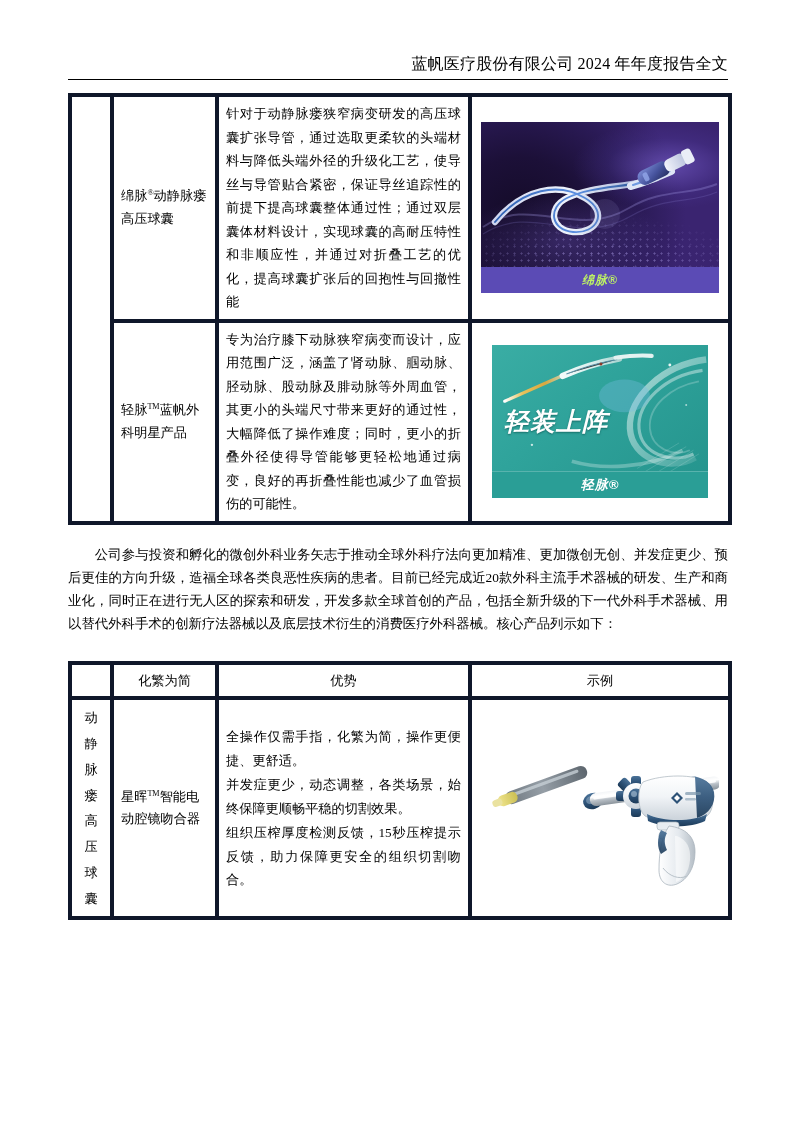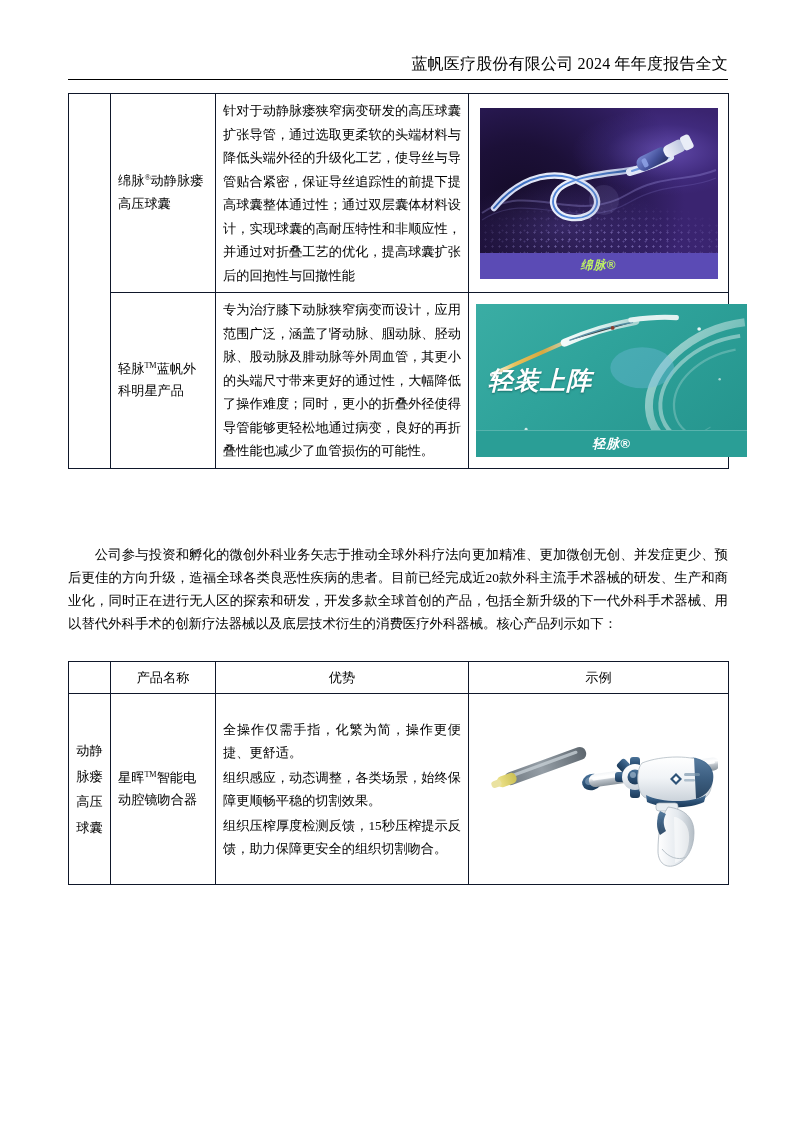--- a/index.html
+++ b/index.html
@@ -47,21 +47,21 @@
 
   
   table.doc-table {
     position: absolute;
     border-collapse: collapse;
     table-layout: fixed;
     font-size: 13.2px;
     line-height: 1.62;
   }
   table.doc-table td, table.doc-table th {
-    border: 1px solid #0f172a;
+    border: 4px solid #0f172a;
     vertical-align: middle;
     padding: 5px 7px;
     font-weight: normal;
   }
 
   #table-products-vascular {
     left: 68px;
     top: 93px;
     width: 660px;
   }
@@ -186,21 +186,21 @@
     color: #bef264;
     font-size: 12px;
     font-weight: bold;
     font-style: italic;
     letter-spacing: 1px;
     font-family: "Liberation Sans", sans-serif;
   }
 
   
   .img-qingmai {
-    width: 271px;
+    width: 216px;
     height: 153px;
     background: linear-gradient(140deg, #3aada4 0%, #2fa39b 40%, #24938c 100%);
   }
   .img-qingmai .swoosh {
     position: absolute;
     left: 0; top: 0; right: 0; bottom: 0;
   }
   .img-qingmai .headline {
     position: absolute;
     left: 12px;
@@ -385,34 +385,34 @@
   <table class="doc-table" id="table-products-surgical">
     <colgroup>
       <col class="col-group">
         <col class="col-name">
         <col class="col-desc">
         <col class="col-sample">
     </colgroup>
     <thead>
       <tr>
         <th class="head-cell"></th>
-        <th class="head-cell">产品名称</th>
+        <th class="head-cell">化繁为简</th>
         <th class="head-cell">优势</th>
         <th class="head-cell">示例</th>
       </tr>
     </thead>
     <tbody>
       <tr>
         <td class="cell-group">动静脉瘘高压球囊</td>
         <td class="cell-name">
           <span>星晖</span><sup class="tm">TM</sup><span>智能电动腔镜吻合器</span>
         </td>
         <td class="cell-desc">
           <p>全操作仅需手指，化繁为简，操作更便捷、更舒适。</p>
-          <p>组织感应，动态调整，各类场景，始终保障更顺畅平稳的切割效果。</p>
+          <p>并发症更少，动态调整，各类场景，始终保障更顺畅平稳的切割效果。</p>
           <p>组织压榨厚度检测反馈，15秒压榨提示反馈，助力保障更安全的组织切割吻合。</p>
         </td>
         <td class="cell-sample">
           <div class="img-frame img-stapler">
             <svg class="art" viewBox="0 0 238 180">
               <defs>
                 <linearGradient id="shaftMetal" x1="0" y1="0" x2="0" y2="1">
                   <stop offset="0%" stop-color="#f3f5f7"></stop>
                   <stop offset="28%" stop-color="#ffffff"></stop>
                   <stop offset="58%" stop-color="#b9c0c7"></stop>

